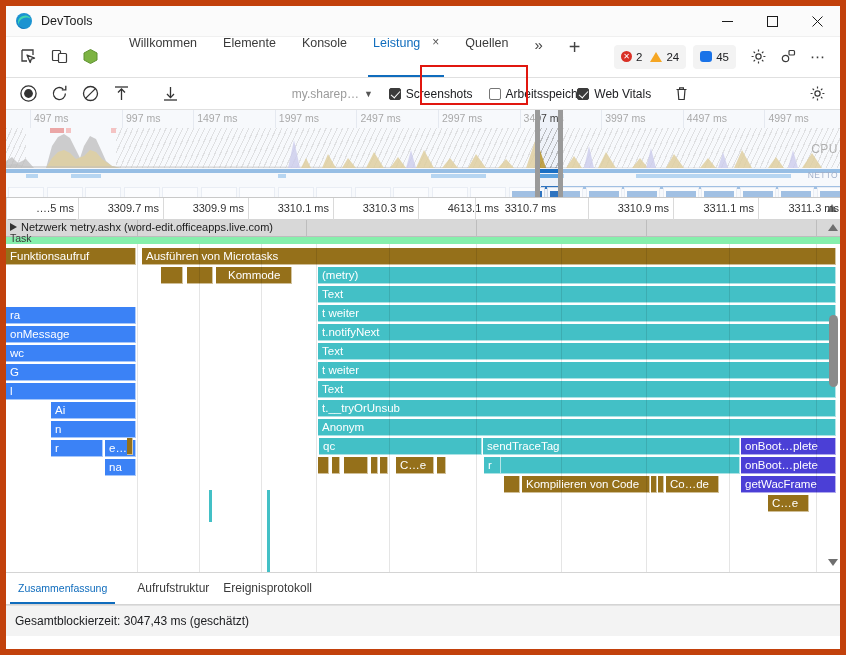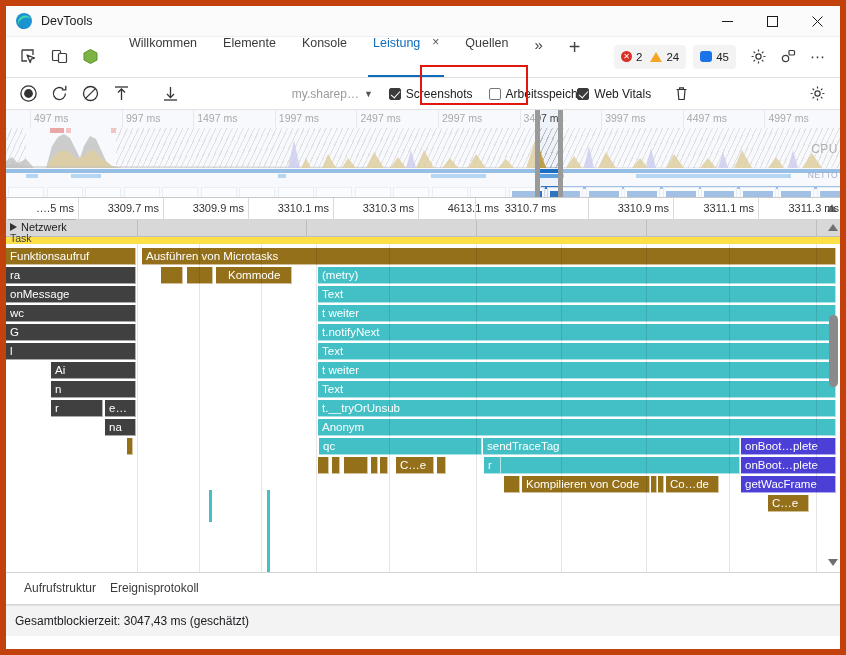--- a/index.html
+++ b/index.html
@@ -74,28 +74,28 @@
   .hscroll { position:absolute; left:0; bottom:-4px; height:4px; background:#b0b0b0; }
 
   
   .flame { position:relative; height:352px; background:#fff; overflow:hidden; }
   .net-row { position:relative; height:17px; background:#d8d8d8; border-bottom:1px solid #bdbdbd; }
   .net-expand { position:absolute; left:4px; top:1px; display:flex; align-items:center; gap:4px; background:#d8d8d8; padding-right:3px; z-index:3; }
   .caret-r { width:0;height:0;border-top:4.5px solid transparent;border-bottom:4.5px solid transparent;border-left:7px solid #333; }
   .net-name { font-size:11px; color:#1b1b1b; }
   .net-tooltip { position:absolute; left:62px; top:1px; font-size:11px; color:#1b1b1b; white-space:nowrap; z-index:2; }
   .net-divider { position:absolute; top:0; bottom:0; border-left:1px solid #bdbdbd; }
-  .task-row { position:relative; height:7px; background:#fde047; }
+  .task-row { position:relative; height:7px; background:#86efac; }
   .task-label { position:absolute; left:4px; top:-5px; font-size:10.5px; color:#3a3a3a; }
 
   .bar { position:absolute; height:17px; line-height:17px; font-size:11.5px; color:#fff; padding-left:4px;
          white-space:nowrap; overflow:hidden; border-right:1px solid rgba(255,255,255,.6);
          border-bottom:1px solid rgba(255,255,255,.55); }
   .b-gold { background:#95701a; }
-  .b-green { background:#404040; }
+  .b-green { background:#3b82f6;margin-top:40px; }
   .b-teal { background:#43c0c6; }
   .b-purple { background:#4b3fd6; }
   .gridline { position:absolute; top:0; bottom:0; border-left:1px solid rgba(0,0,0,.10); }
 
   .vscroll { position:absolute; right:2px; width:9px; border-radius:5px; background:#8a8a8a; }
   .vs-up, .vs-dn { position:absolute; right:2px; width:0;height:0;border-left:5px solid transparent;border-right:5px solid transparent; }
   .vs-up { border-bottom:7px solid #6f6f6f; }
   .vs-dn { border-top:7px solid #6f6f6f; }
 
   
@@ -472,20 +472,21 @@
     </div>
 
   <div class="flame">
 
     <div class="net-row">
       <div class="net-divider" style="left:131px;"></div>
       <div class="net-divider" style="left:300px;"></div>
       <div class="net-divider" style="left:470px;"></div>
       <div class="net-divider" style="left:640px;"></div>
       <div class="net-divider" style="left:810px;"></div>
+      <span class="net-tooltip">metry.ashx (word-edit.officeapps.live.com)</span>
       <span class="net-expand">
         <span class="caret-r"></span>
         <span class="net-name">Netzwerk</span>
       </span>
     </div>
 
     <div class="task-row">
       <span class="task-label">Task</span>
     </div>
 
@@ -551,20 +552,23 @@
 
     <div style="position:absolute;left:203px;top:270px;width:3px;height:32px;background:#43c0c6;"></div>
     <div style="position:absolute;left:261px;top:270px;width:3px;height:168px;background:#43c0c6;"></div>
 
     <span class="vs-up" style="top:4px;"></span>
     <div class="vscroll" style="top:95px;height:72px;"></div>
     <span class="vs-dn" style="bottom:6px;"></span>
   </div>
 
   <div class="bottom-tabs">
+    <div class="btab sel">
+        <span style="font-size:10.5px;">Zusammenfassung</span>
+      </div>
     <div class="btab" style="padding-left:18px;align-items:center;">
         <span>Aufrufstruktur</span>
       </div>
     <div class="btab" style="padding-left:2px;">
         <span>Ereignisprotokoll</span>
       </div>
   </div>
 
   <div class="status">
     <span>Gesamtblockierzeit: 3047,43 ms (geschätzt)</span>

